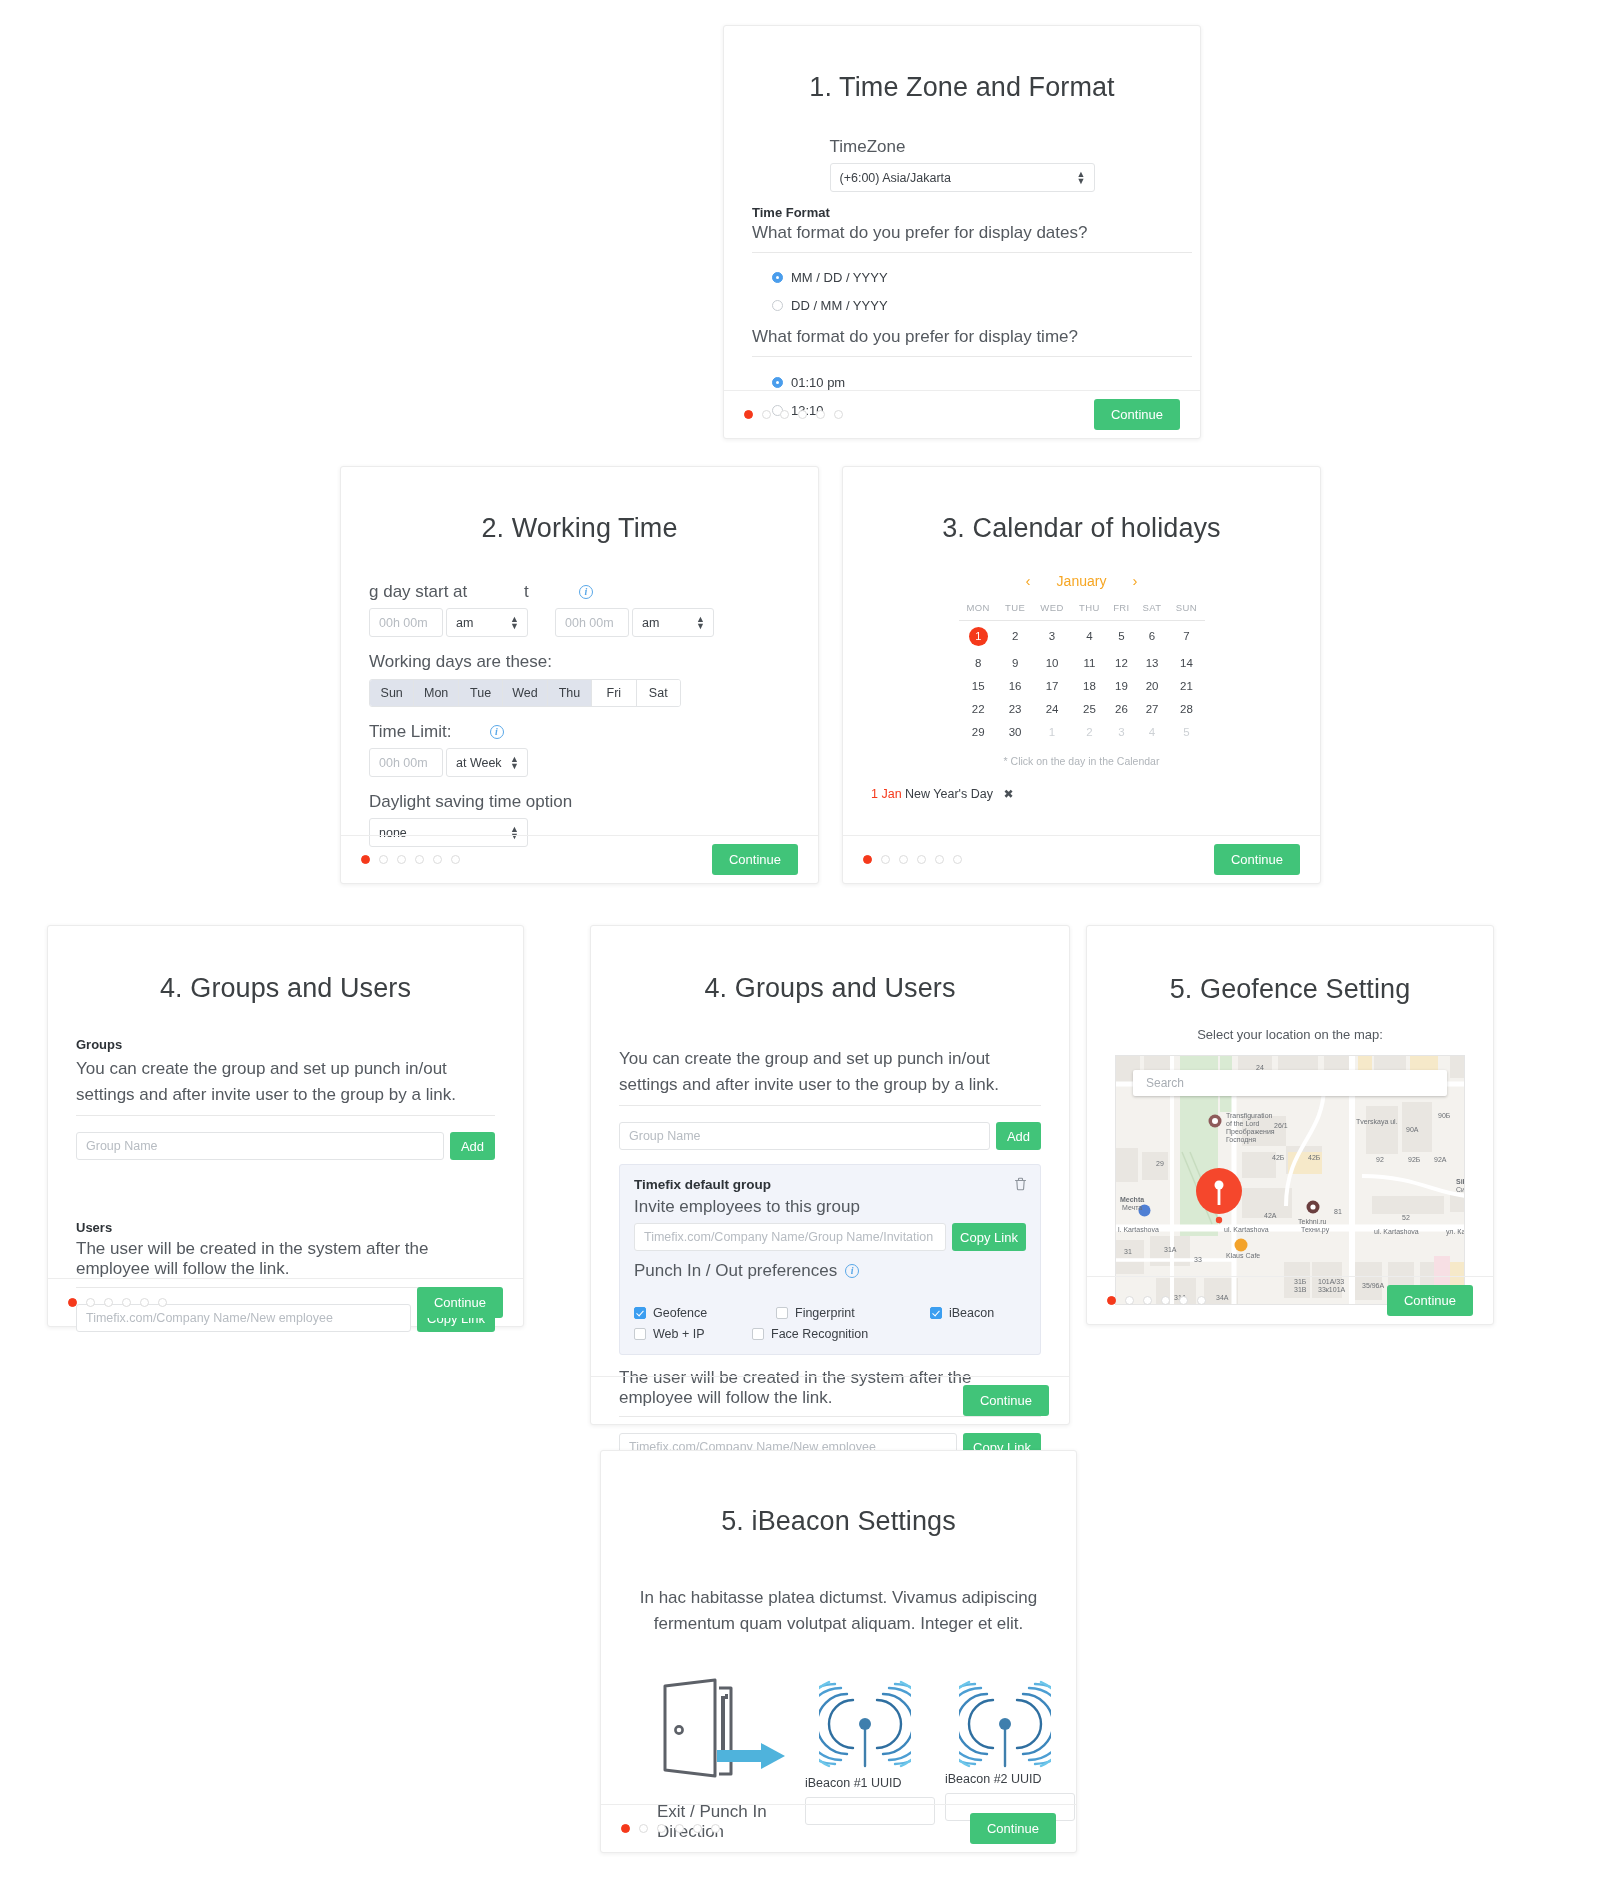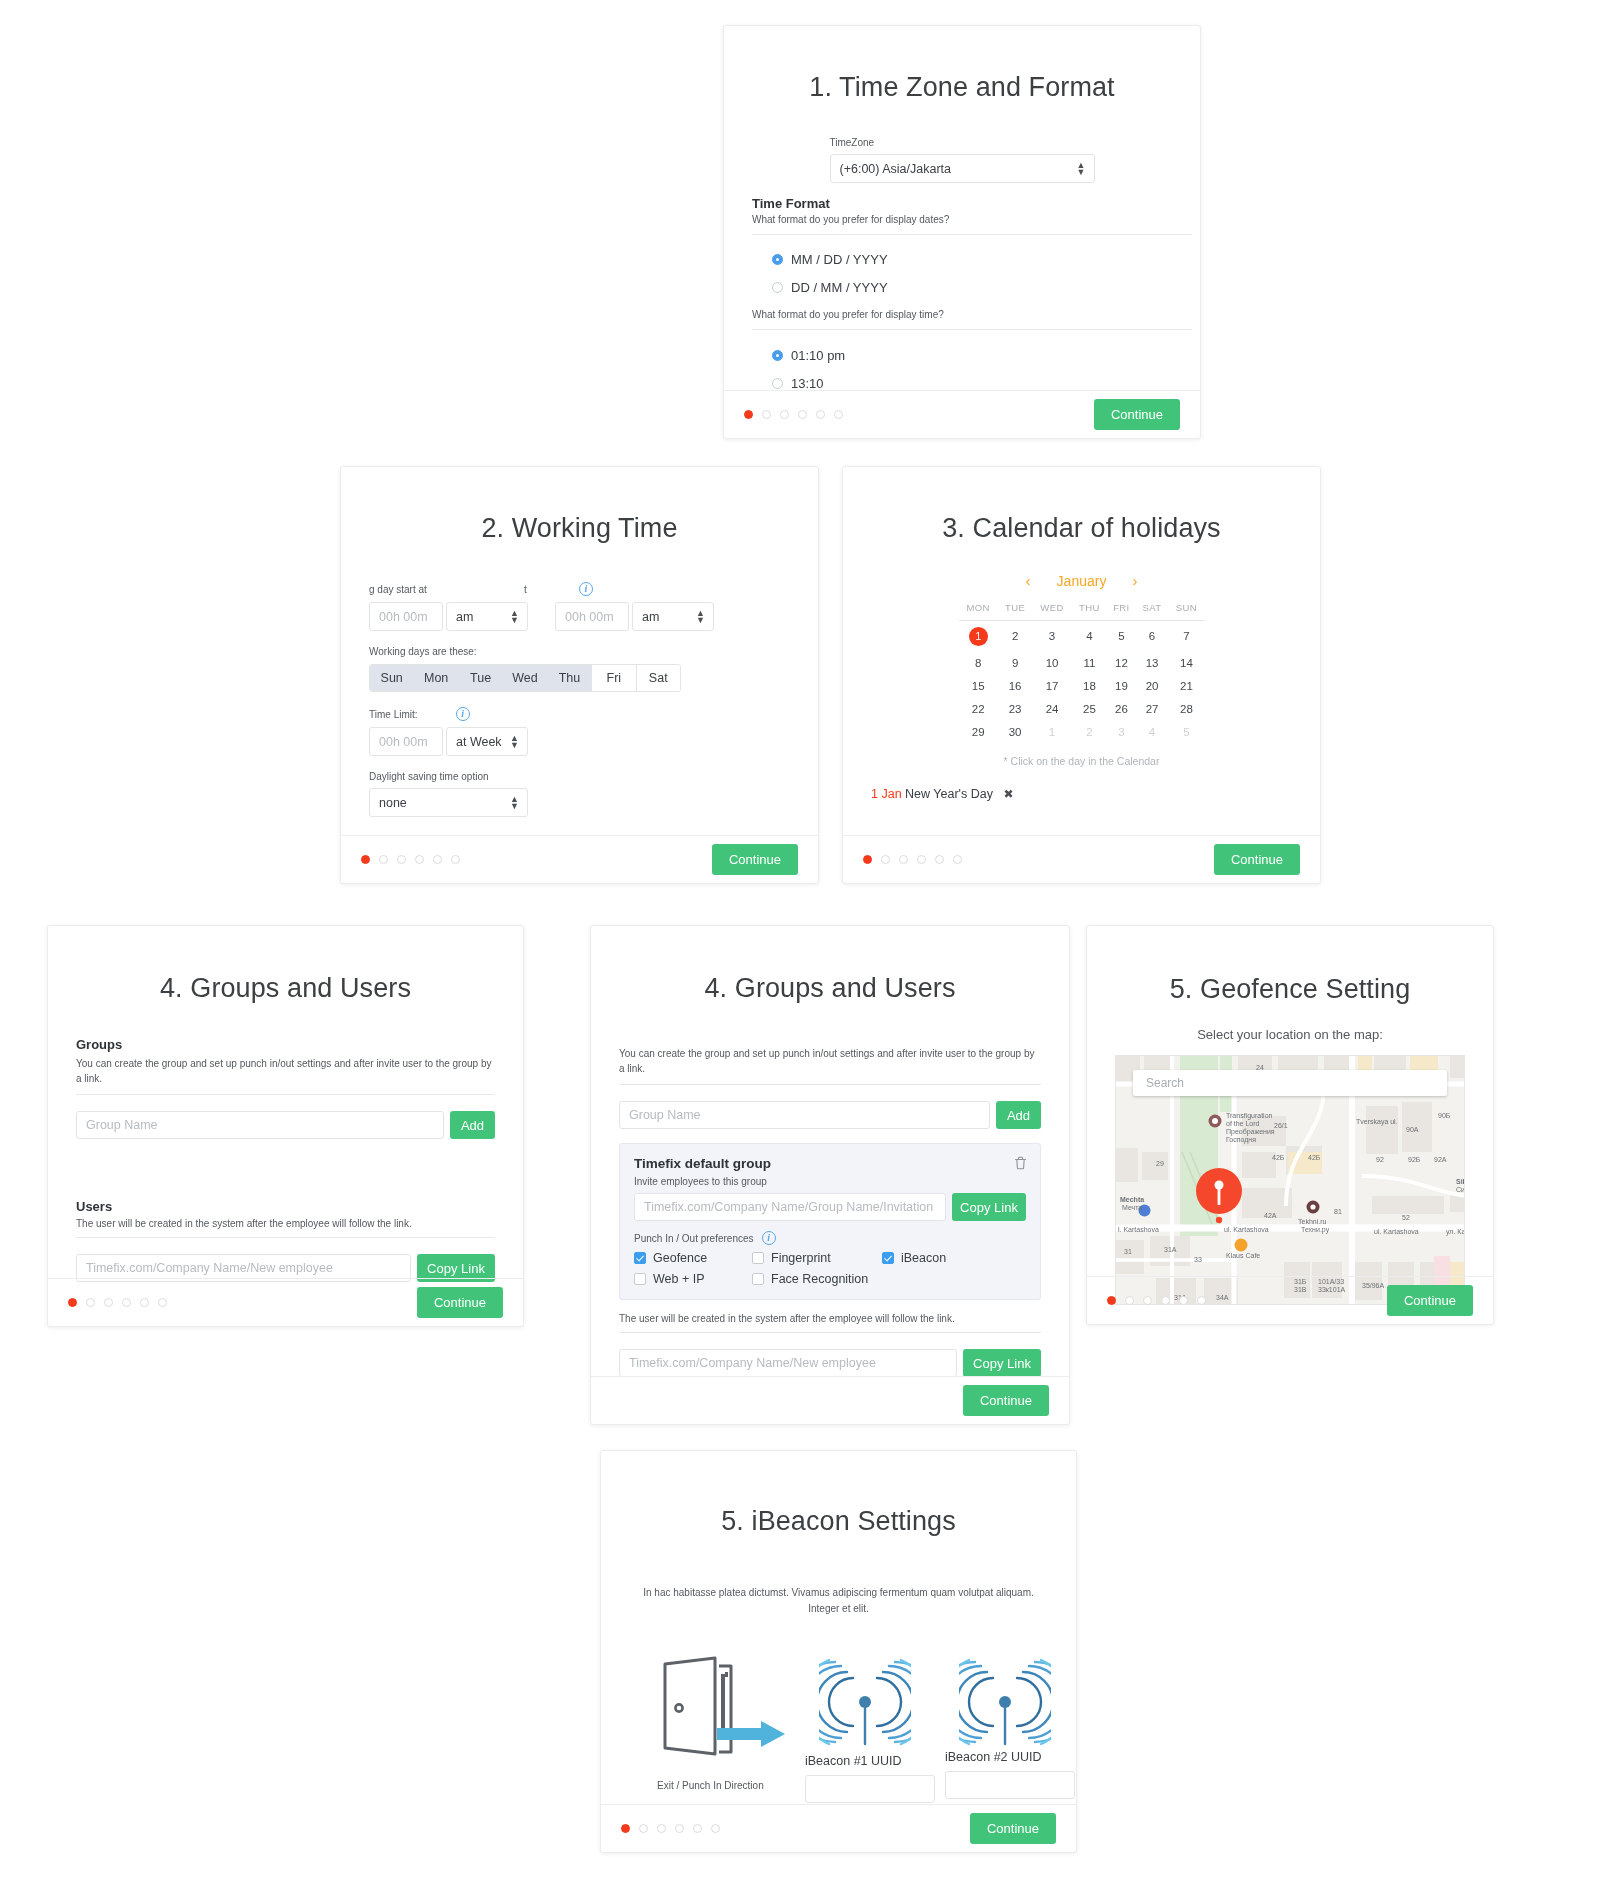--- a/index.html
+++ b/index.html
@@ -45,21 +45,21 @@
     border:none;border-radius:3px;
     font-size:13px;
     padding:8px 17px;
     cursor:pointer;
     font-family:inherit;
   }
   .btn-green{
     background:#41c479;color:#fff;border:none;border-radius:3px;
     font-size:13px;cursor:pointer;font-family:inherit;
   }
-  .lbl{font-size:10px;color:#54595f;}
+  .lbl{font-size:17px;color:#54595f;}
   .lbl-strong{font-size:13px;font-weight:bold;color:#2e3338;}
   .hr{border:none;border-top:1px solid #e8e8e8;margin:7px 0 0 0;height:1px;}
   .field{
     box-sizing:border-box;
     border:1px solid #e2e4e6;border-radius:3px;
     background:#fff;height:29px;font-size:12.5px;
     color:#3b4046;padding:0 9px;font-family:inherit;
     outline:none;
   }
   .field::placeholder{color:#b7bcc2;}
@@ -427,21 +427,21 @@
       <div style="display:flex;gap:6px;margin-top:6px;">
         <input class="field" style="flex: 1 1 0%; height: 28px;" placeholder="Timefix.com/Company Name/Group Name/Invitation">
         <button class="btn-green" style="width:74px;height:28px;">Copy Link</button>
       </div>
 
       <div style="display:flex;align-items:center;gap:8px;margin-top:10px;">
         <span class="lbl">Punch In / Out preferences</span>
         <span class="info-ico">i</span>
       </div>
 
-      <div style="display:flex;margin-top:6px;">
+      <div style="display:flex;margin-top:25px;gap:24px;">
         <div class="cb-row" style="width:118px;">
           <span class="cb on"></span>
           <span>Geofence</span>
         </div>
         <div class="cb-row" style="width:130px;">
           <span class="cb"></span>
           <span>Fingerprint</span>
         </div>
         <div class="cb-row">
           <span class="cb on"></span>

